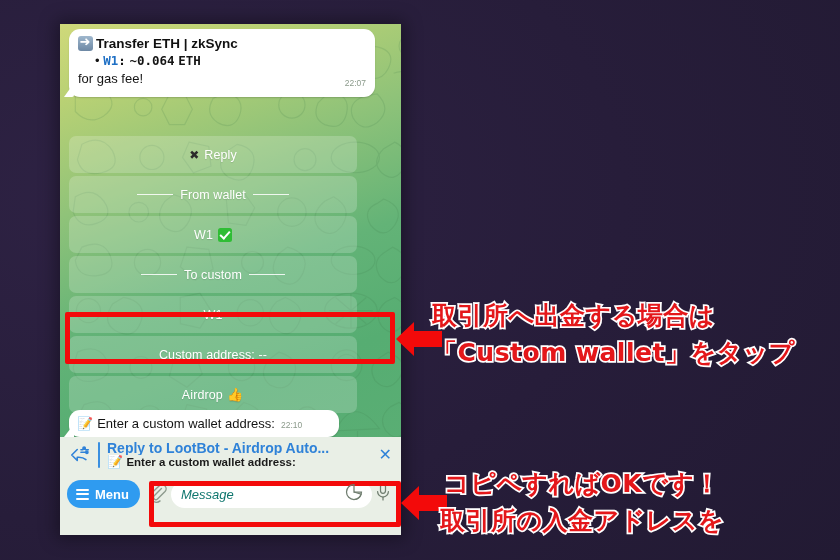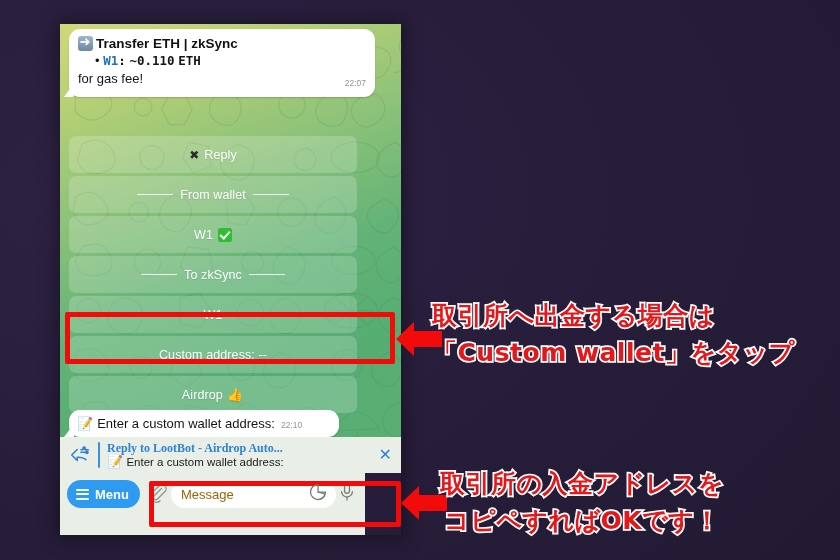--- a/index.html
+++ b/index.html
@@ -233,49 +233,49 @@
     width: 2px;
     height: 26px;
     background: #3a8fe0;
     border-radius: 1px;
     margin-right: 7px;
     flex: 0 0 2px;
   }
   #reply-texts { flex: 1 1 auto; min-width: 0; }
   .reply-title {
     color: #2f82d8;
-    font-size: 12px;
+    font-size: 14px;
     font-weight: bold;
     line-height: 14px;
     white-space: nowrap;
     overflow: hidden;
-    font-family: Liberation Serif, serif;
   }
   .reply-sub {
     color: #1a1a1a;
     font-size: 11.5px;
     line-height: 14px;
     white-space: nowrap;
     overflow: hidden;
+    font-weight: bold;
   }
   #reply-close {
     color: #2f82d8;
     font-size: 16px;
     font-weight: 500;
     flex: 0 0 auto;
     margin-left: 8px;
     line-height: 1;
   }
 
   
   #composer {
     position: absolute;
     left: 0;
     top: 449px;
-    width: 305px;
+    width: 341px;
     height: 62px;
     background: #e9efe6;
     display: flex;
     align-items: flex-start;
     padding: 4px 6px 0 7px;
     box-sizing: border-box;
   }
   #menu-btn {
     height: 28px;
     background: #2f9bf0;
@@ -314,22 +314,23 @@
   #clip-icon { flex: 0 0 auto; margin-right: 3px; }
   #msg-field {
     flex: 1 1 auto;
     height: 27px;
     background: #ffffff;
     border-radius: 14px;
     display: flex;
     align-items: center;
     padding: 0 10px;
     box-sizing: border-box;
-    color: #a16207;
+    color: #0f766e;
     font-size: 13px;
+    font-style: italic;
   }
   #sticker-icon { flex: 0 0 auto; margin-left: -28px; z-index: 2; }
   #mic-icon { flex: 0 0 auto; margin-left: 9px; margin-right: 2px; }
 
   
   .redbox {
     position: absolute;
     border: 5px solid #f30a0a;
     border-radius: 2px;
     box-sizing: border-box;
@@ -463,21 +464,21 @@
         </g>
       </svg>
 
       <div class="bubble" id="msg-bubble">
         <div class="msg-title">
           <span class="ico-arrow-right"></span><span>Transfer ETH | zkSync</span>
         </div>
         <div class="msg-line indent1">
           <span>•</span>
           <span class="w1-blue mono">W1</span><span class="mono">:</span>
-          <span class="mono">~0.110</span>
+          <span class="mono">~0.064</span>
           <span class="mono">ETH</span>
         </div>
         <div class="msg-line clearfix">
           <span class="timestamp">22:07</span>
           <span>for gas fee!</span>
         </div>
       </div>
 
       <div id="keyboard">
 
@@ -492,21 +493,21 @@
           <span class="dash"></span>
         </div>
 
         <div class="kb-btn">
           <span>W1</span>
           <span class="badge-check"></span>
         </div>
 
         <div class="kb-btn">
           <span class="dash"></span>
-          <span>To zkSync</span>
+          <span>To custom</span>
           <span class="dash"></span>
         </div>
 
         <div class="kb-btn">
           <span>W1</span>
         </div>
 
         <div class="kb-btn">
           <span>Custom address: --</span>
         </div>
@@ -590,17 +591,17 @@
   <svg class="arrow-left" style="left: 401px; top: 484px; transform: scaleX(-1);" width="46" height="38" viewBox="0 0 46 38">
     <path d="M0 11 H28 V2 L46 19 L28 36 V27 H0 Z" fill="#f30a0a"></path>
   </svg>
 
   <div class="jp-block" id="jp-callout-1">
     <span class="jp-line">取引所へ出金する場合は</span>
     <span class="jp-line">「Custom wallet」をタップ</span>
   </div>
 
   <div class="jp-block" id="jp-callout-2">
+    <span class="jp-line">コピペすればOKです！</span>
     <span class="jp-line">取引所の入金アドレスを</span>
-    <span class="jp-line">コピペすればOKです！</span>
   </div>
 
 </div>
 
 </body></html>

